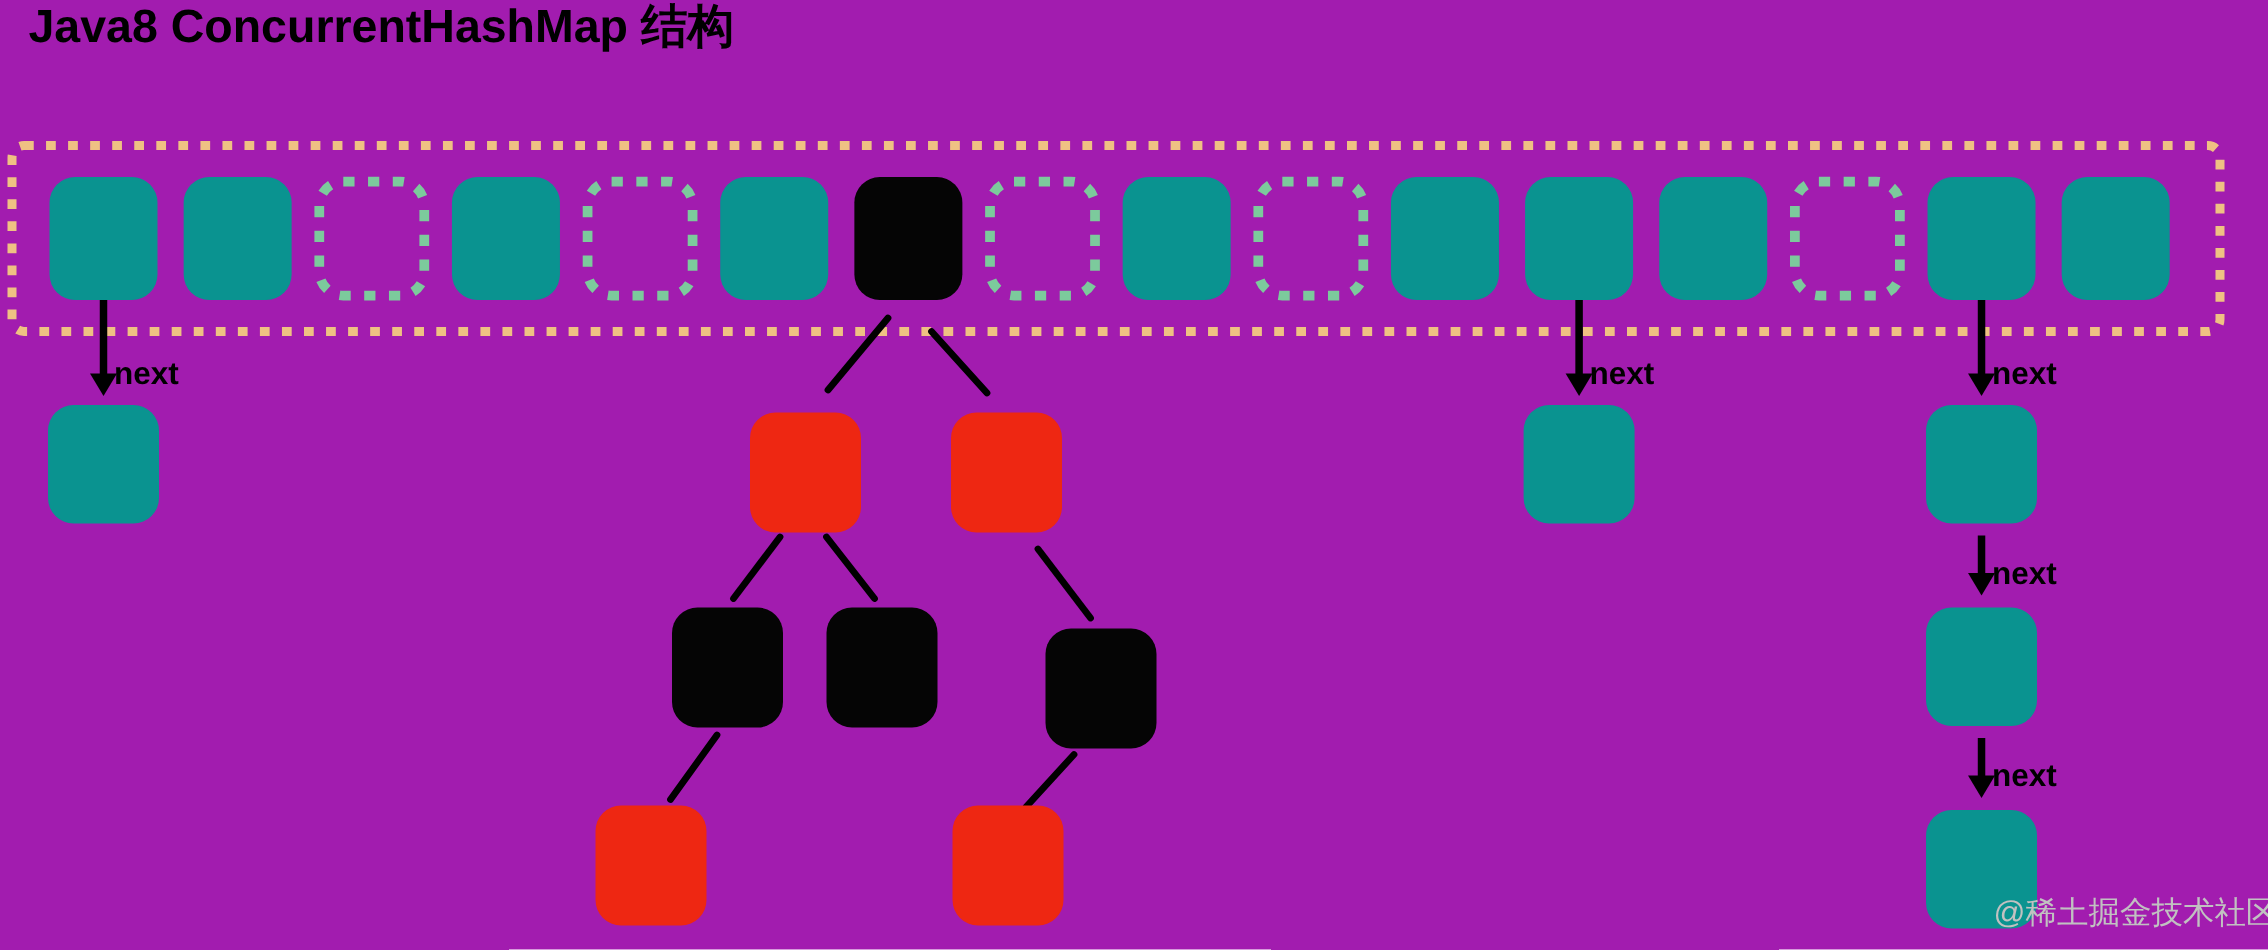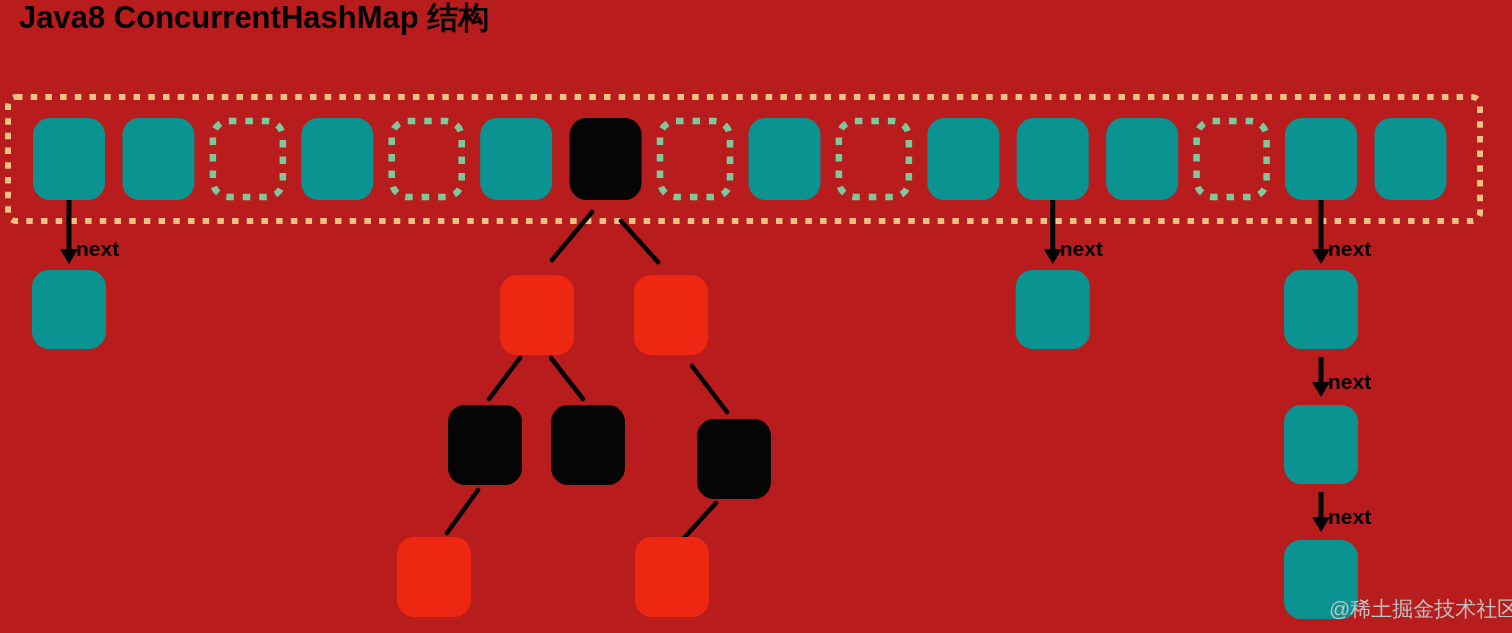--- a/index.html
+++ b/index.html
@@ -1,20 +1,20 @@
 <!DOCTYPE html>
 <html><head>
 <meta charset="utf-8">
 <style>
   html, body { margin: 0; padding: 0; background: #ffffff; }
   .stage {
     position: relative;
     width: 1512px;
     height: 633px;
-    background: #b91c1c;
+    background: #a21caf;
     overflow: hidden;
     font-family: "Liberation Sans", sans-serif;
   }
   .title {
     position: absolute;
     left: 19px;
     top: 0px;
     font-size: 31px;
     line-height: 36px;
     font-weight: bold;

